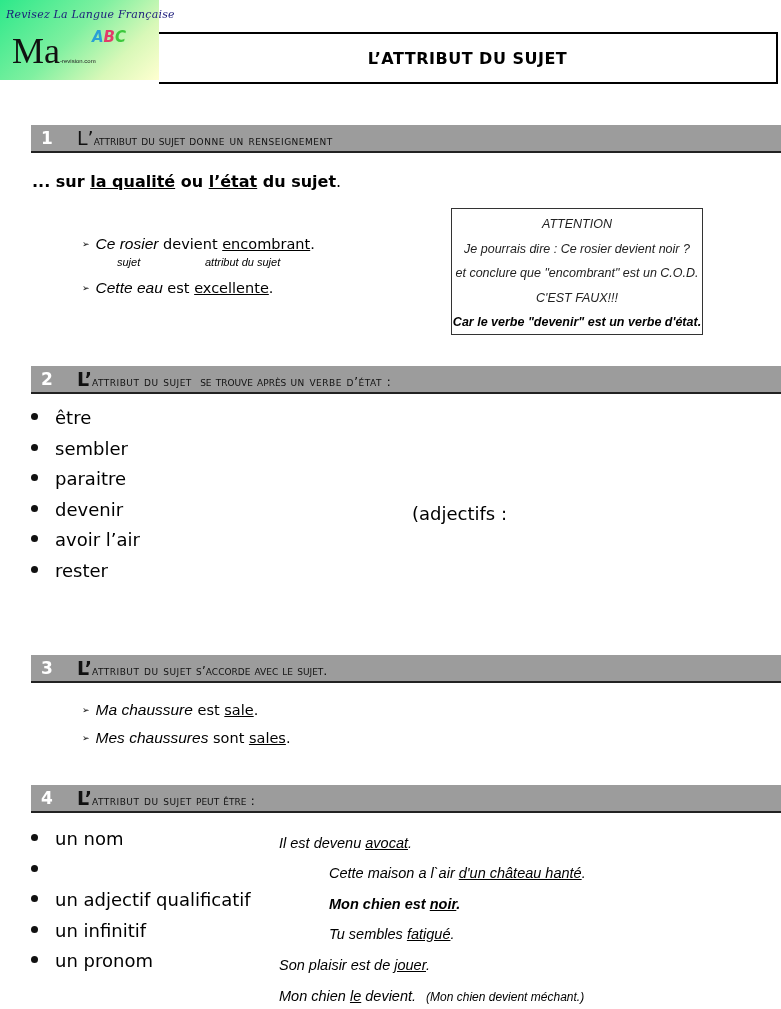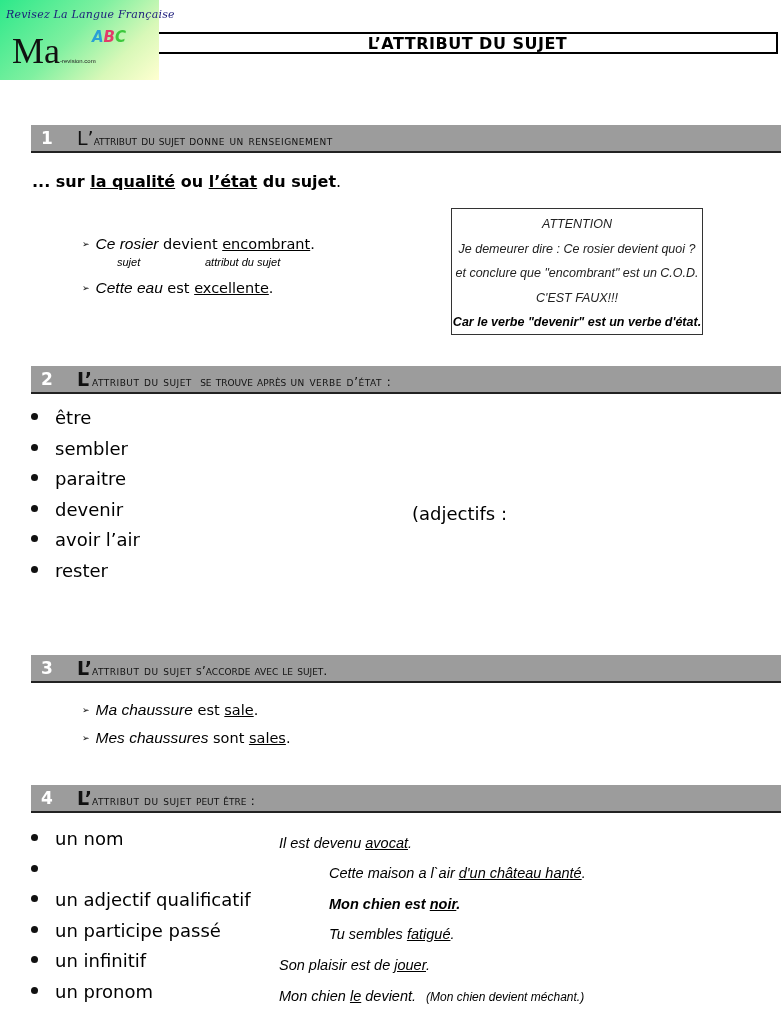--- a/index.html
+++ b/index.html
@@ -51,21 +51,21 @@
       font-weight: bold;
       font-size: 15px;
       font-style: italic;
     }
     .logo-abc .a { color: #2a9fd6; }
     .logo-abc .b { color: #e23b6a; }
     .logo-abc .c { color: #3cc83c; }
 
     
     .title-box {
-      left: 159px; top: 32px; width: 619px; height: 22px;
+      left: 159px; top: 32px; width: 619px; height: 52px;
       border: 2px solid #000;
       border-left: none;
       box-sizing: border-box;
       display: flex; align-items: center; justify-content: center;
     }
     .title-box span {
       font-family: "DejaVu Sans", sans-serif;
       font-weight: bold;
       font-size: 16px;
       letter-spacing: 0.5px;
@@ -212,21 +212,21 @@
 </div>
 <div class="abs caption" style="left:117px; top:256px;">sujet</div>
 <div class="abs caption" style="left:205px; top:256px;">attribut du sujet</div>
 
 <div class="abs ex-line" style="left:82px; top:279px;">
   <span class="arrow">➢</span><span class="it">Cette eau</span><span> est </span><span class="u">excellente</span><span>.</span>
 </div>
 
 <div class="abs attention">
   <div class="first">ATTENTION</div>
-  <div>Je demeurer dire : Ce rosier devient quoi ?</div>
+  <div>Je pourrais dire : Ce rosier devient noir ?</div>
   <div>et conclure que "encombrant" est un C.O.D.</div>
   <div>C'EST FAUX!!!</div>
   <div class="strong">Car le verbe "devenir" est un verbe d'état.</div>
 </div>
 
 <div class="abs sec-bar" style="top:366px;">
   <span class="sec-num">2</span>
   <span class="sec-title">
     <span class="sc-big b">L’</span><span class="sc-b">attribut du sujet</span>
     &nbsp;<span class="sc">se trouve après</span>
@@ -293,24 +293,20 @@
     </li>
   <li>
       <span class="dot"></span>
     </li>
   <li>
       <span class="dot"></span>
       <span>un adjectif qualificatif</span>
     </li>
   <li>
       <span class="dot"></span>
-      <span>un participe passé</span>
-    </li>
-  <li>
-      <span class="dot"></span>
       <span>un infinitif</span>
     </li>
   <li>
       <span class="dot"></span>
       <span>un pronom</span>
     </li>
 </ul>
 
 <div class="abs ex4" style="left:279px; top:835px;">
   <span>Il est devenu </span><span class="u">avocat</span><span>.</span>

